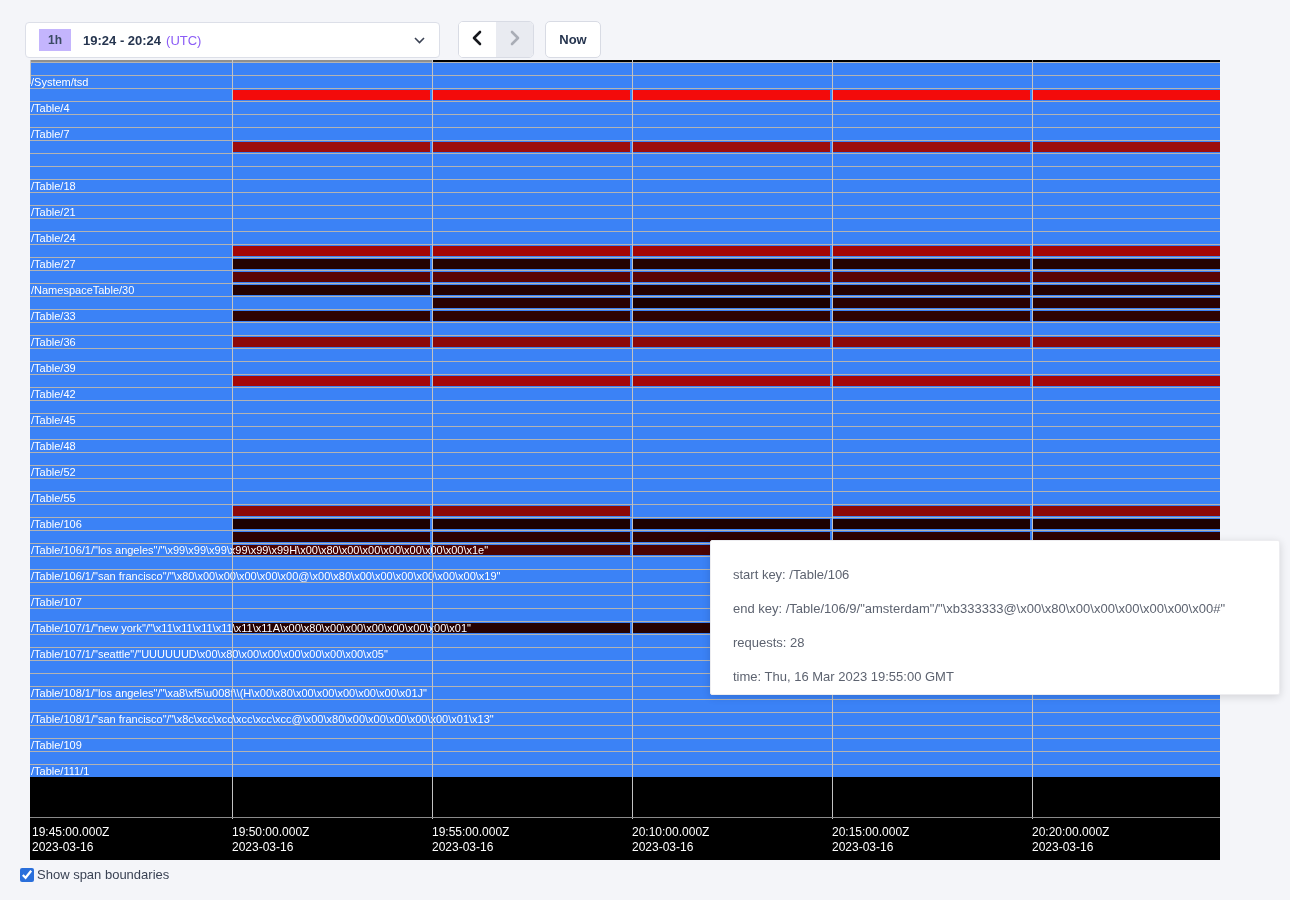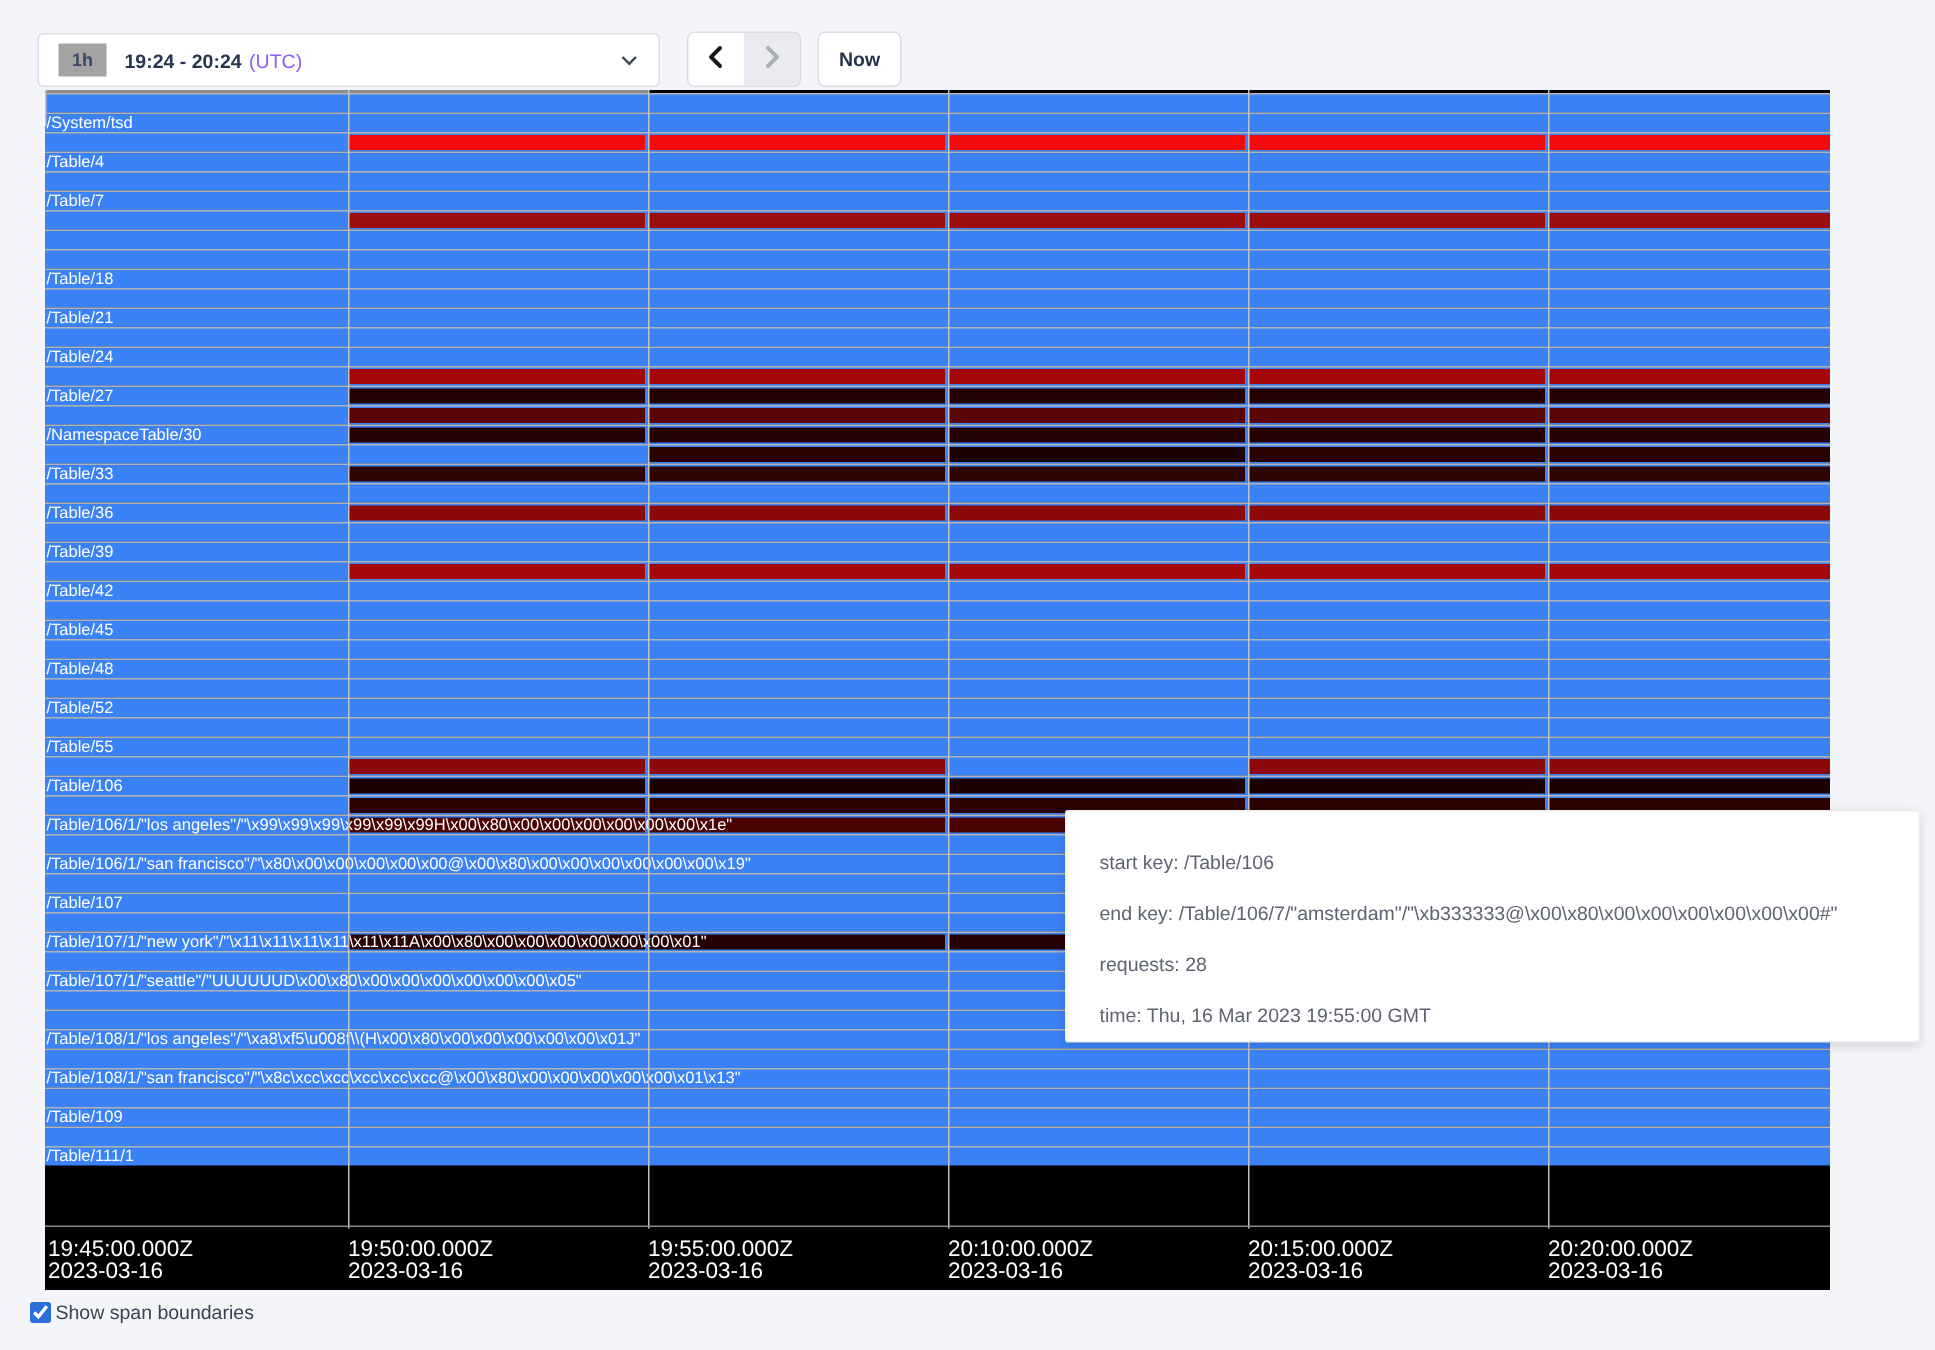--- a/index.html
+++ b/index.html
@@ -10,21 +10,21 @@
     position:relative;
     overflow:hidden;
   }
   
   .time-selector {
     position:absolute; left:25px; top:22px; width:415px; height:36px;
     background:#fff; border:1px solid #dcdfe8; border-radius:4px;
     display:flex; align-items:center; cursor:pointer;
   }
   .duration-badge {
-    margin-left:13px; background:#a3a3a3; color:#3a4a63;
+    margin-left:13px; background:#c4b5fd; color:#3a4a63;
     font-size:12px; font-weight:700; padding:4px 9px; border-radius:0;
   }
   .range-label { margin-left:12px; font-size:13px; font-weight:700; color:#26354f; }
   .utc-label { margin-left:5px; font-size:13px; color:#8b5cf6; }
   .sel-chevron { margin-left:auto; margin-right:14px; display:flex; }
   .nav-group {
     position:absolute; left:458px; top:21px; height:37px; width:76px;
     border:1px solid #d8dbe4; border-radius:5px; background:#fff;
     display:flex; overflow:hidden;
   }
@@ -49,21 +49,21 @@
   .hm-rows { position:absolute; left:0; top:2px; width:100%; z-index:1; }
   .hm-row { position:relative; height:13px; border-top:1px solid #b3b3b3; background:#3b82f6; }
   .hm-band { position:absolute; top:1px; height:10px; z-index:3; }
   .hm-label {
     position:absolute; left:1px; top:0; z-index:5;
     color:#fff; font-size:11px; line-height:12px; white-space:nowrap;
     letter-spacing:0px;
   }
   .bottom-line { position:absolute; left:0; top:757px; width:1190px; height:1px; background:#8a8a8a; z-index:2; }
   .x-axis { position:absolute; left:0; top:765px; width:100%; height:32px; z-index:4; }
-  .x-tick { position:absolute; top:0; color:#fff; font-size:15px; line-height:15px; white-space:nowrap; }
+  .x-tick { position:absolute; top:0; color:#fff; font-size:12px; line-height:15px; white-space:nowrap; }
   
   .tooltip {
     position:absolute; left:710px; top:540px; width:570px; height:155px;
     background:#fff; border:1px solid #ededf0; border-radius:2px;
     box-shadow:0 2px 8px rgba(0,0,0,0.14);
     padding:15px 0 0 22px; z-index:10;
   }
   .tooltip-line {
     font-size:13px; color:#5d6370; line-height:14px; margin-bottom:20px;
     white-space:nowrap; overflow:hidden;margin-top:12px;
@@ -333,21 +333,21 @@
       </div>
       <div class="x-tick" style="left: 1002px;">
         <div>20:20:00.000Z</div>
         <div>2023-03-16</div>
       </div>
     </div>
 </div>
 
 <div class="tooltip">
   <div class="tooltip-line">start key: /Table/106</div>
-  <div class="tooltip-line">end key: /Table/106/7/"amsterdam"/"\xb333333@\x00\x80\x00\x00\x00\x00\x00\x00#"</div>
+  <div class="tooltip-line">end key: /Table/106/9/"amsterdam"/"\xb333333@\x00\x80\x00\x00\x00\x00\x00\x00#"</div>
   <div class="tooltip-line">requests: 28</div>
   <div class="tooltip-line">time: Thu, 16 Mar 2023 19:55:00 GMT</div>
 </div>
 
 <div class="boundaries">
   <input type="checkbox" id="spanbound" checked="" style="">
   <label for="spanbound">Show span boundaries</label>
 </div>
 
 </body></html>

